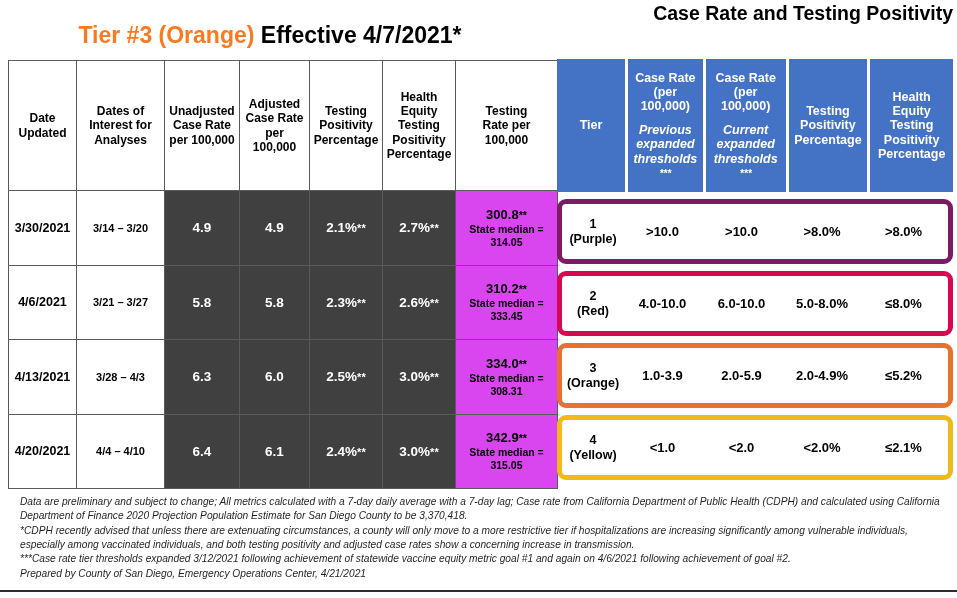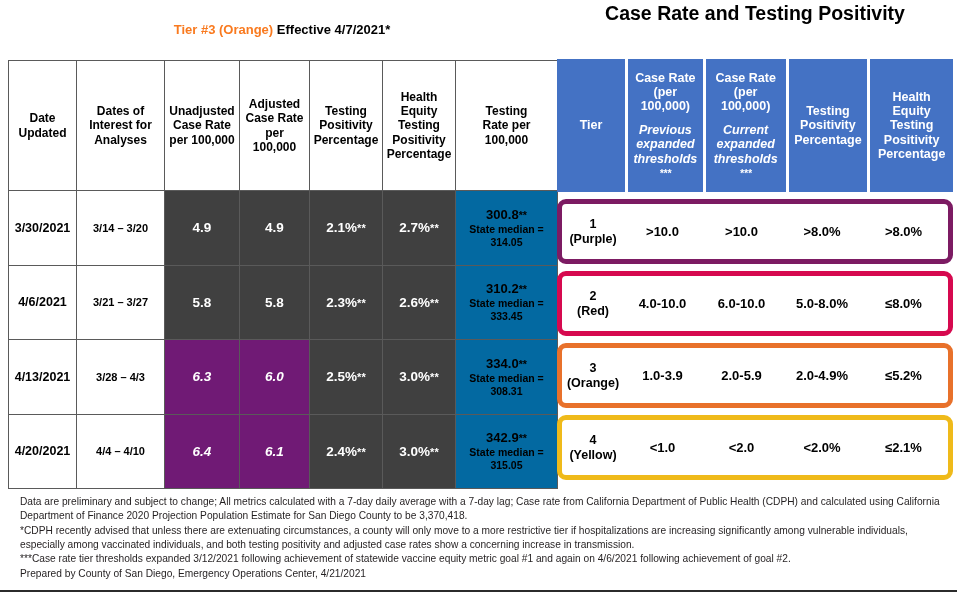--- a/index.html
+++ b/index.html
@@ -10,30 +10,30 @@
     overflow: hidden;
   }
   #page {
     position: relative;
     width: 957px; height: 598px;
     background: #fff;
   }
 
   
   #left-title {
-    position: absolute; left: 12px; top: 22px; width: 540px;
-    text-align: center;
-    font-size: 13px; font-weight: bold; color: #000;
+    position: absolute; left: 0; top: 22px; width: 540px;
+    text-align: center;
+    font-size: 23px; font-weight: bold; color: #000;
     white-space: nowrap;
   }
   #left-title .tier-orange { color: #F97A1F; }
 
   #right-title {
     position: absolute; left: 557px; top: 2px; width: 396px;
-    text-align: center;
+    text-align: right;
     font-size: 19.5px; font-weight: bold; color: #000;
     line-height: 1.22;
   }
 
   
   #left-table {
     position: absolute; left: 8px; top: 60px;
     width: 538px; height: 428px;
     border-collapse: collapse;
     table-layout: fixed;
@@ -54,23 +54,23 @@
     line-height: 1.17;
   }
   #left-table tbody tr { height: 74.5px; }
   #left-table td.datecell { font-size: 12.5px; }
   #left-table td.rangecell { font-size: 11px; }
   #left-table td.metric {
     color: #ffffff;
     font-size: 13.5px;
   }
   #left-table td.orange { background: #404040; }
-  #left-table td.magenta { background: #701a75; font-style: italic; }
+  #left-table td.magenta { background: #404040; }
   #left-table td.rate {
-    background: #0369a1; color: #000;
+    background: #d946ef; color: #000;
     font-size: 10.5px; line-height: 1.25;
   }
   #left-table td.rate .big { font-size: 13px; display: block; }
   .sup { font-size: 0.82em; vertical-align: baseline; }
 
   
   #right-wrap {
     position: absolute; left: 557px; top: 59px;
     width: 396px; height: 425px;
   }
@@ -113,20 +113,21 @@
   .tr-c2 { width: 77px; }
   .tr-c3 { width: 81px; }
   .tr-c4 { width: 80px; }
   .tr-c5 { width: 83px; }
 
   
   #footnotes {
     position: absolute; left: 20px; top: 495px; width: 925px;
     font-family: "Liberation Sans", sans-serif;
     font-size: 10.2px;
+    font-style: italic;
     color: #231f20;
     line-height: 1.38;
   }
   #footnotes p { margin: 0 0 0.5px 0; }
   #bottom-rule {
     position: absolute; left: 0px; top: 590px; width: 957px;
     border-top: 2px solid #2b2b2b;
   }
 </style>
 </head>

